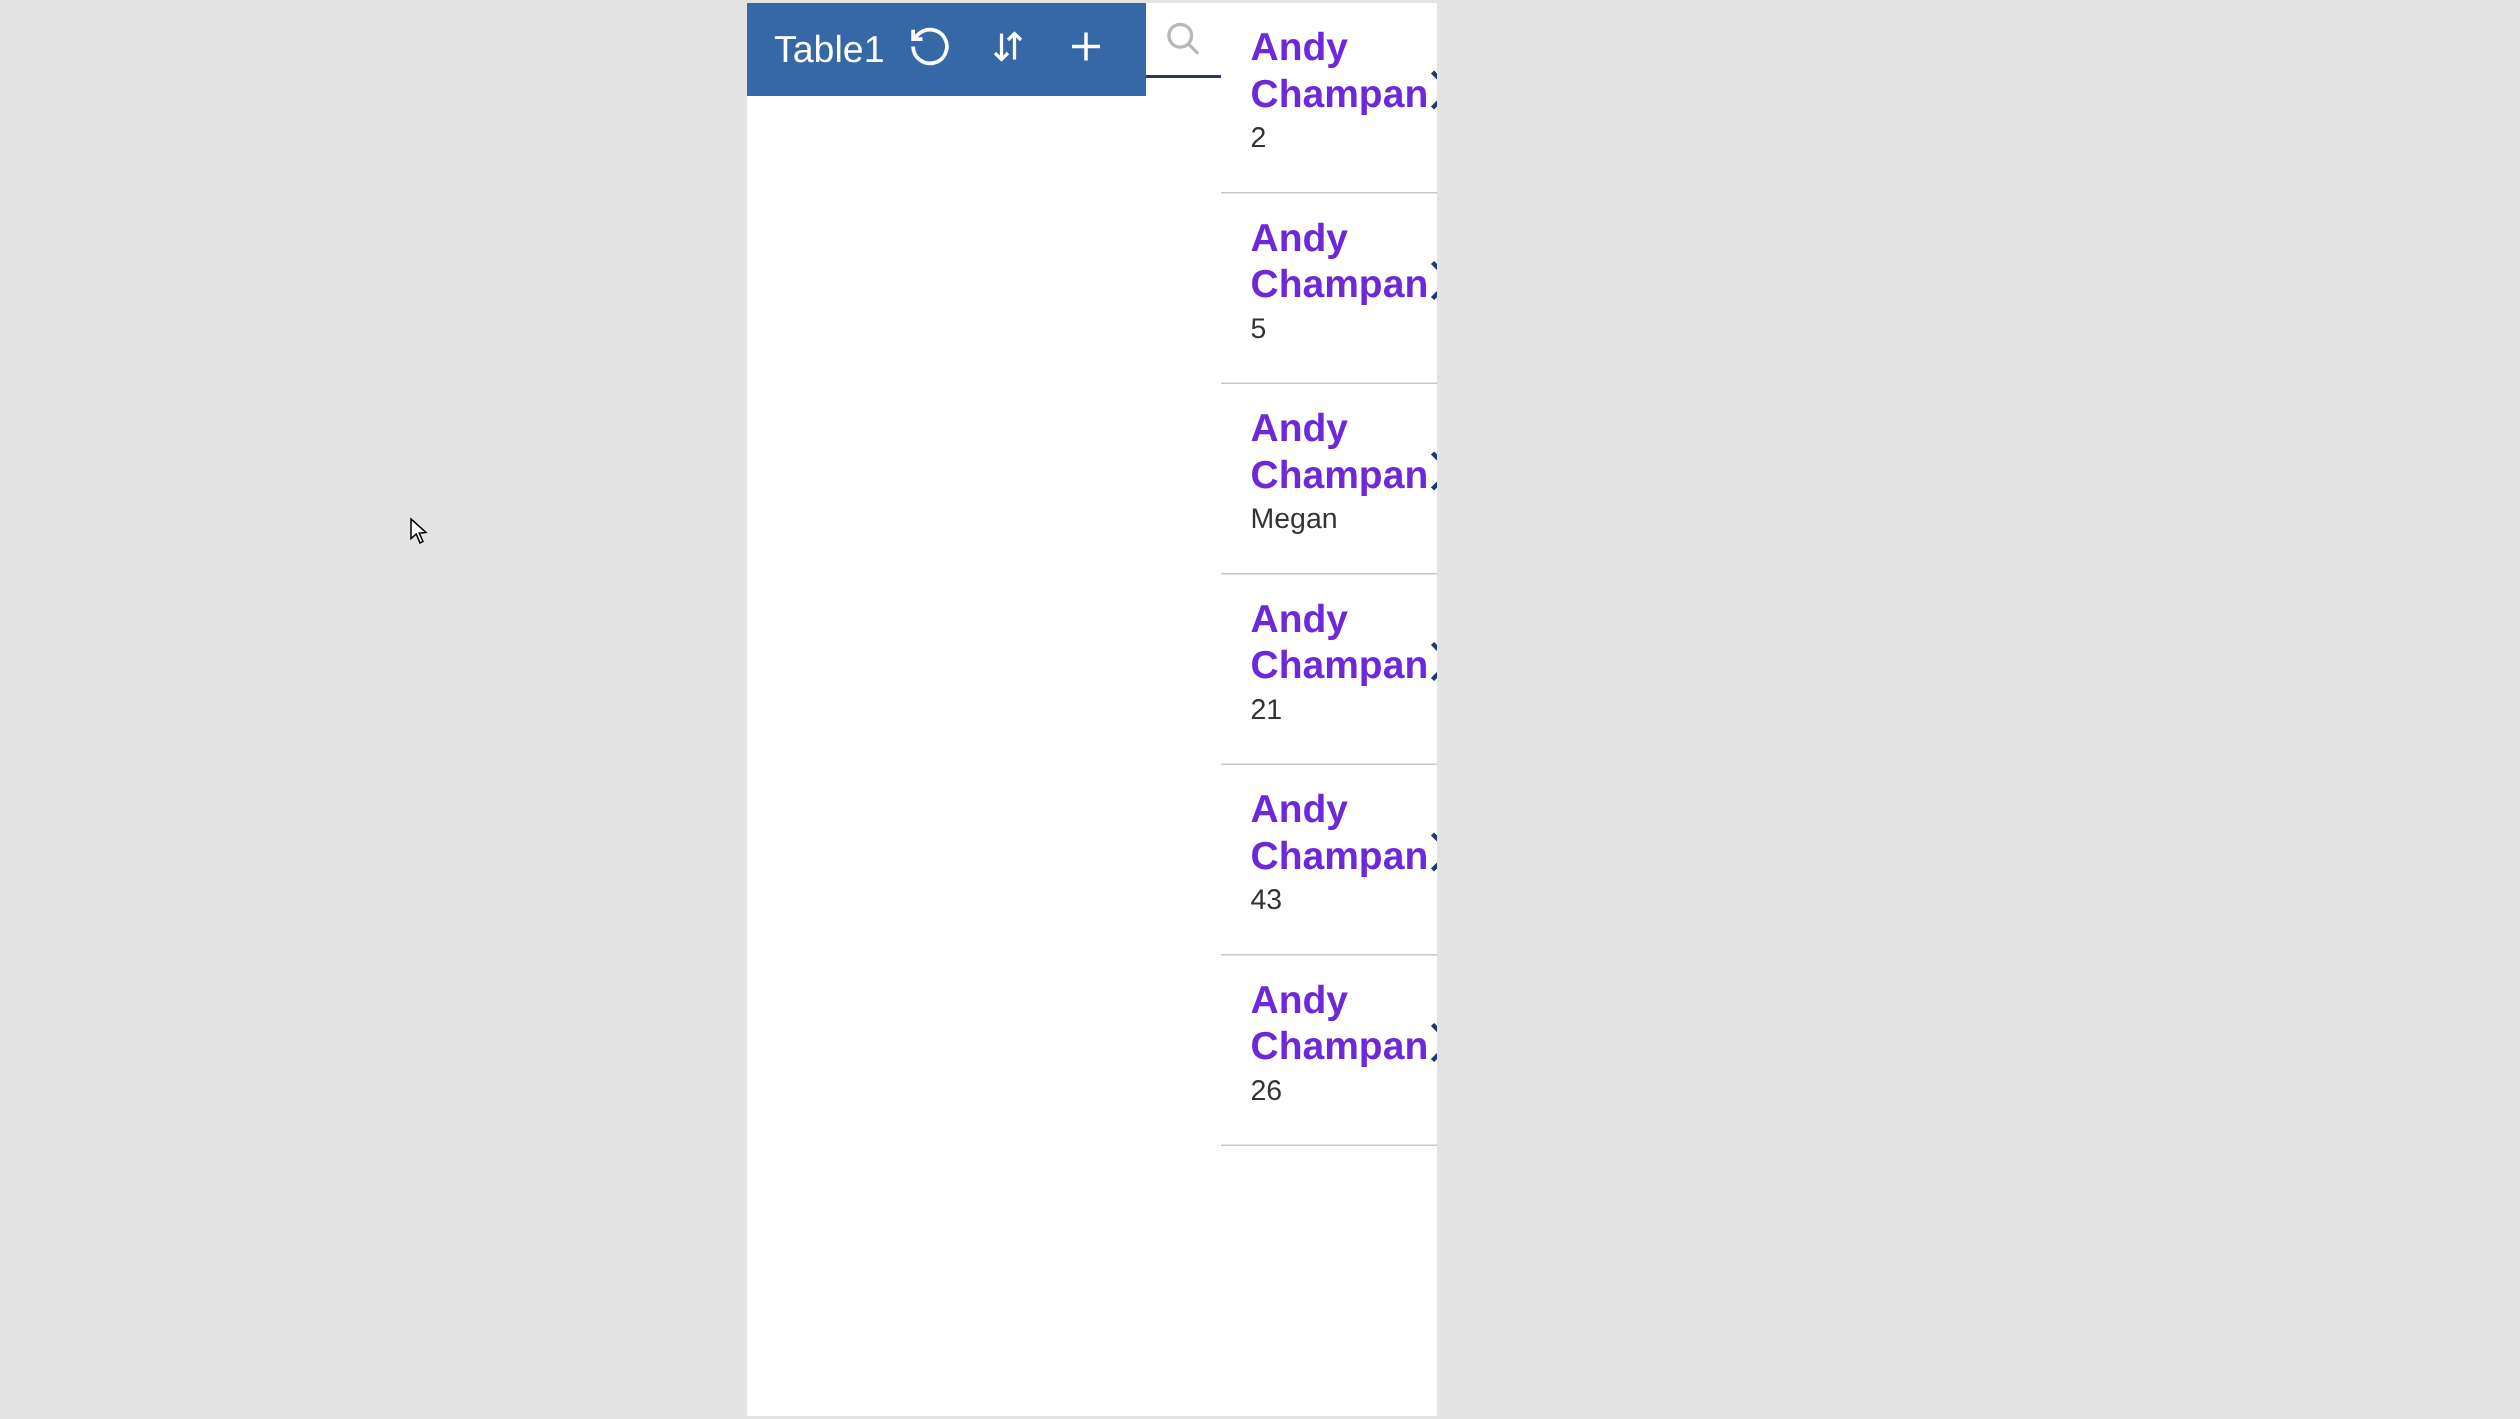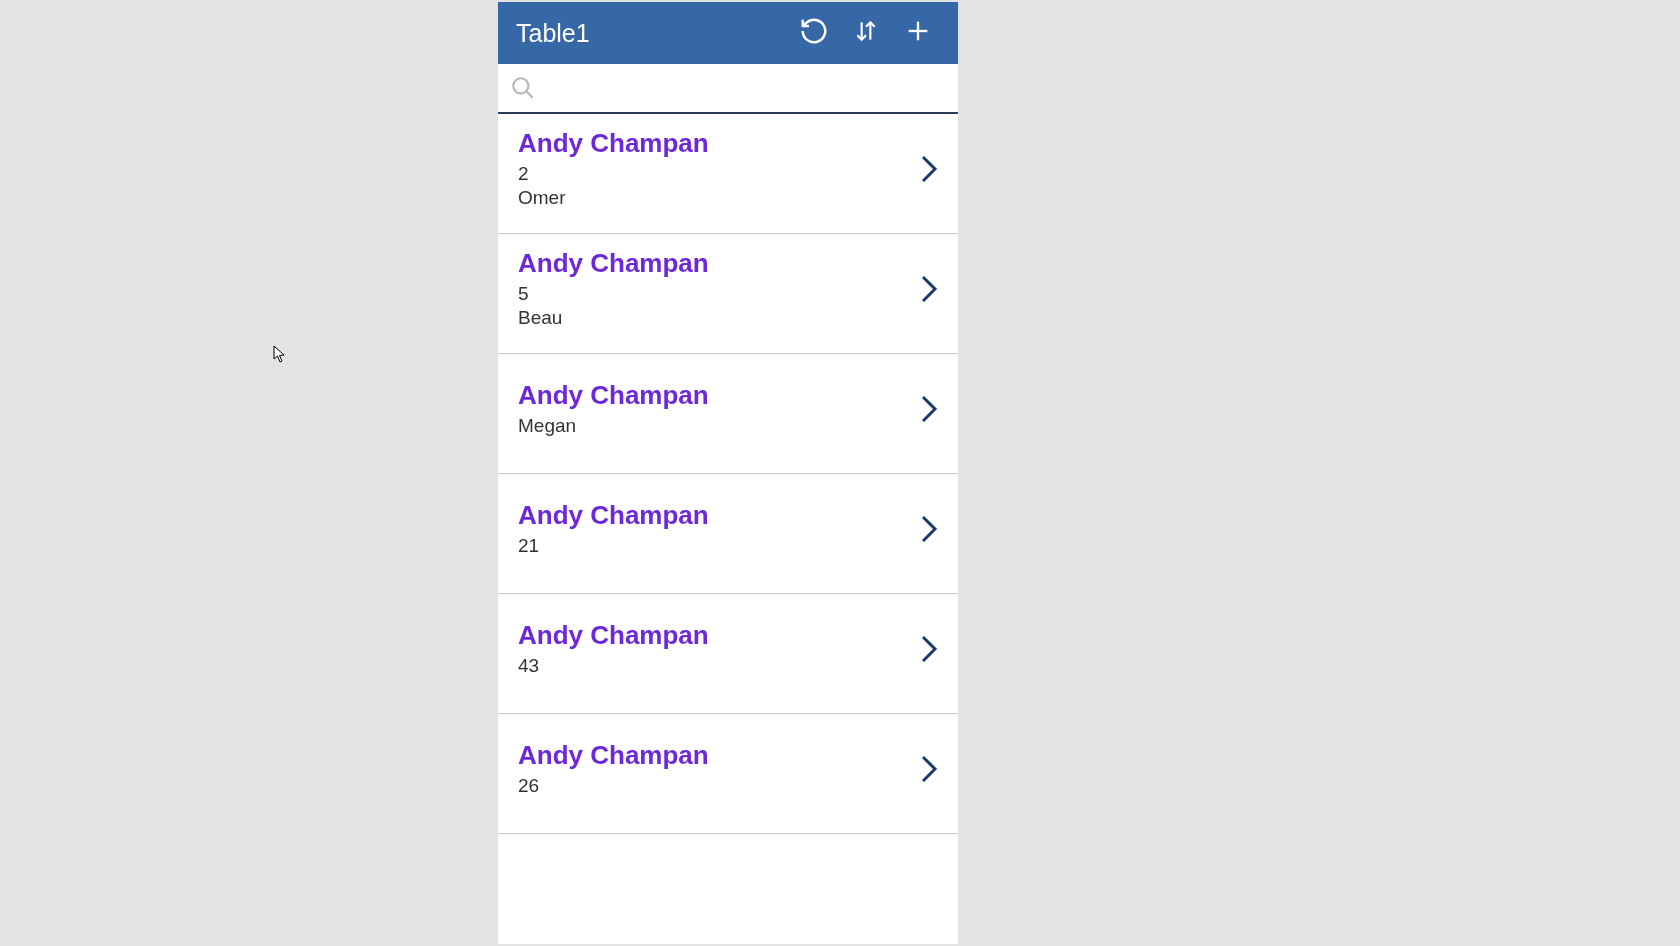--- a/index.html
+++ b/index.html
@@ -16,21 +16,20 @@
       overflow: hidden;
     }
     .app-container {
       position: absolute;
       left: 498px;
       top: 2px;
       width: 460px;
       height: 942px;
       background: #ffffff;
       display: flex;
-      flex-direction: column;
       overflow: hidden;
     }
     .header {
       background: #3667a6;
       height: 62px;
       display: flex;
       align-items: center;
       padding: 0 18px;
       gap: 8px;
     }
@@ -161,33 +160,31 @@
       </svg>
     </span>
   </div>
 
   <div class="list">
 
   <div class="list-item">
         <div class="list-item-content">
           <div class="item-title">Andy Champan</div>
           <div class="item-number">2</div>
-          <div class="item-subtitle">Omer</div>
         </div>
         <div class="chevron-wrap">
           <svg width="18" height="30" viewBox="0 0 12 20" fill="none" stroke="currentColor" stroke-width="2">
             <polyline points="2 2 10 10 2 18"></polyline>
           </svg>
         </div>
       </div>
       <div class="list-item">
         <div class="list-item-content">
           <div class="item-title">Andy Champan</div>
           <div class="item-number">5</div>
-          <div class="item-subtitle">Beau</div>
         </div>
         <div class="chevron-wrap">
           <svg width="18" height="30" viewBox="0 0 12 20" fill="none" stroke="currentColor" stroke-width="2">
             <polyline points="2 2 10 10 2 18"></polyline>
           </svg>
         </div>
       </div>
       <div class="list-item">
         <div class="list-item-content">
           <div class="item-title">Andy Champan</div>

